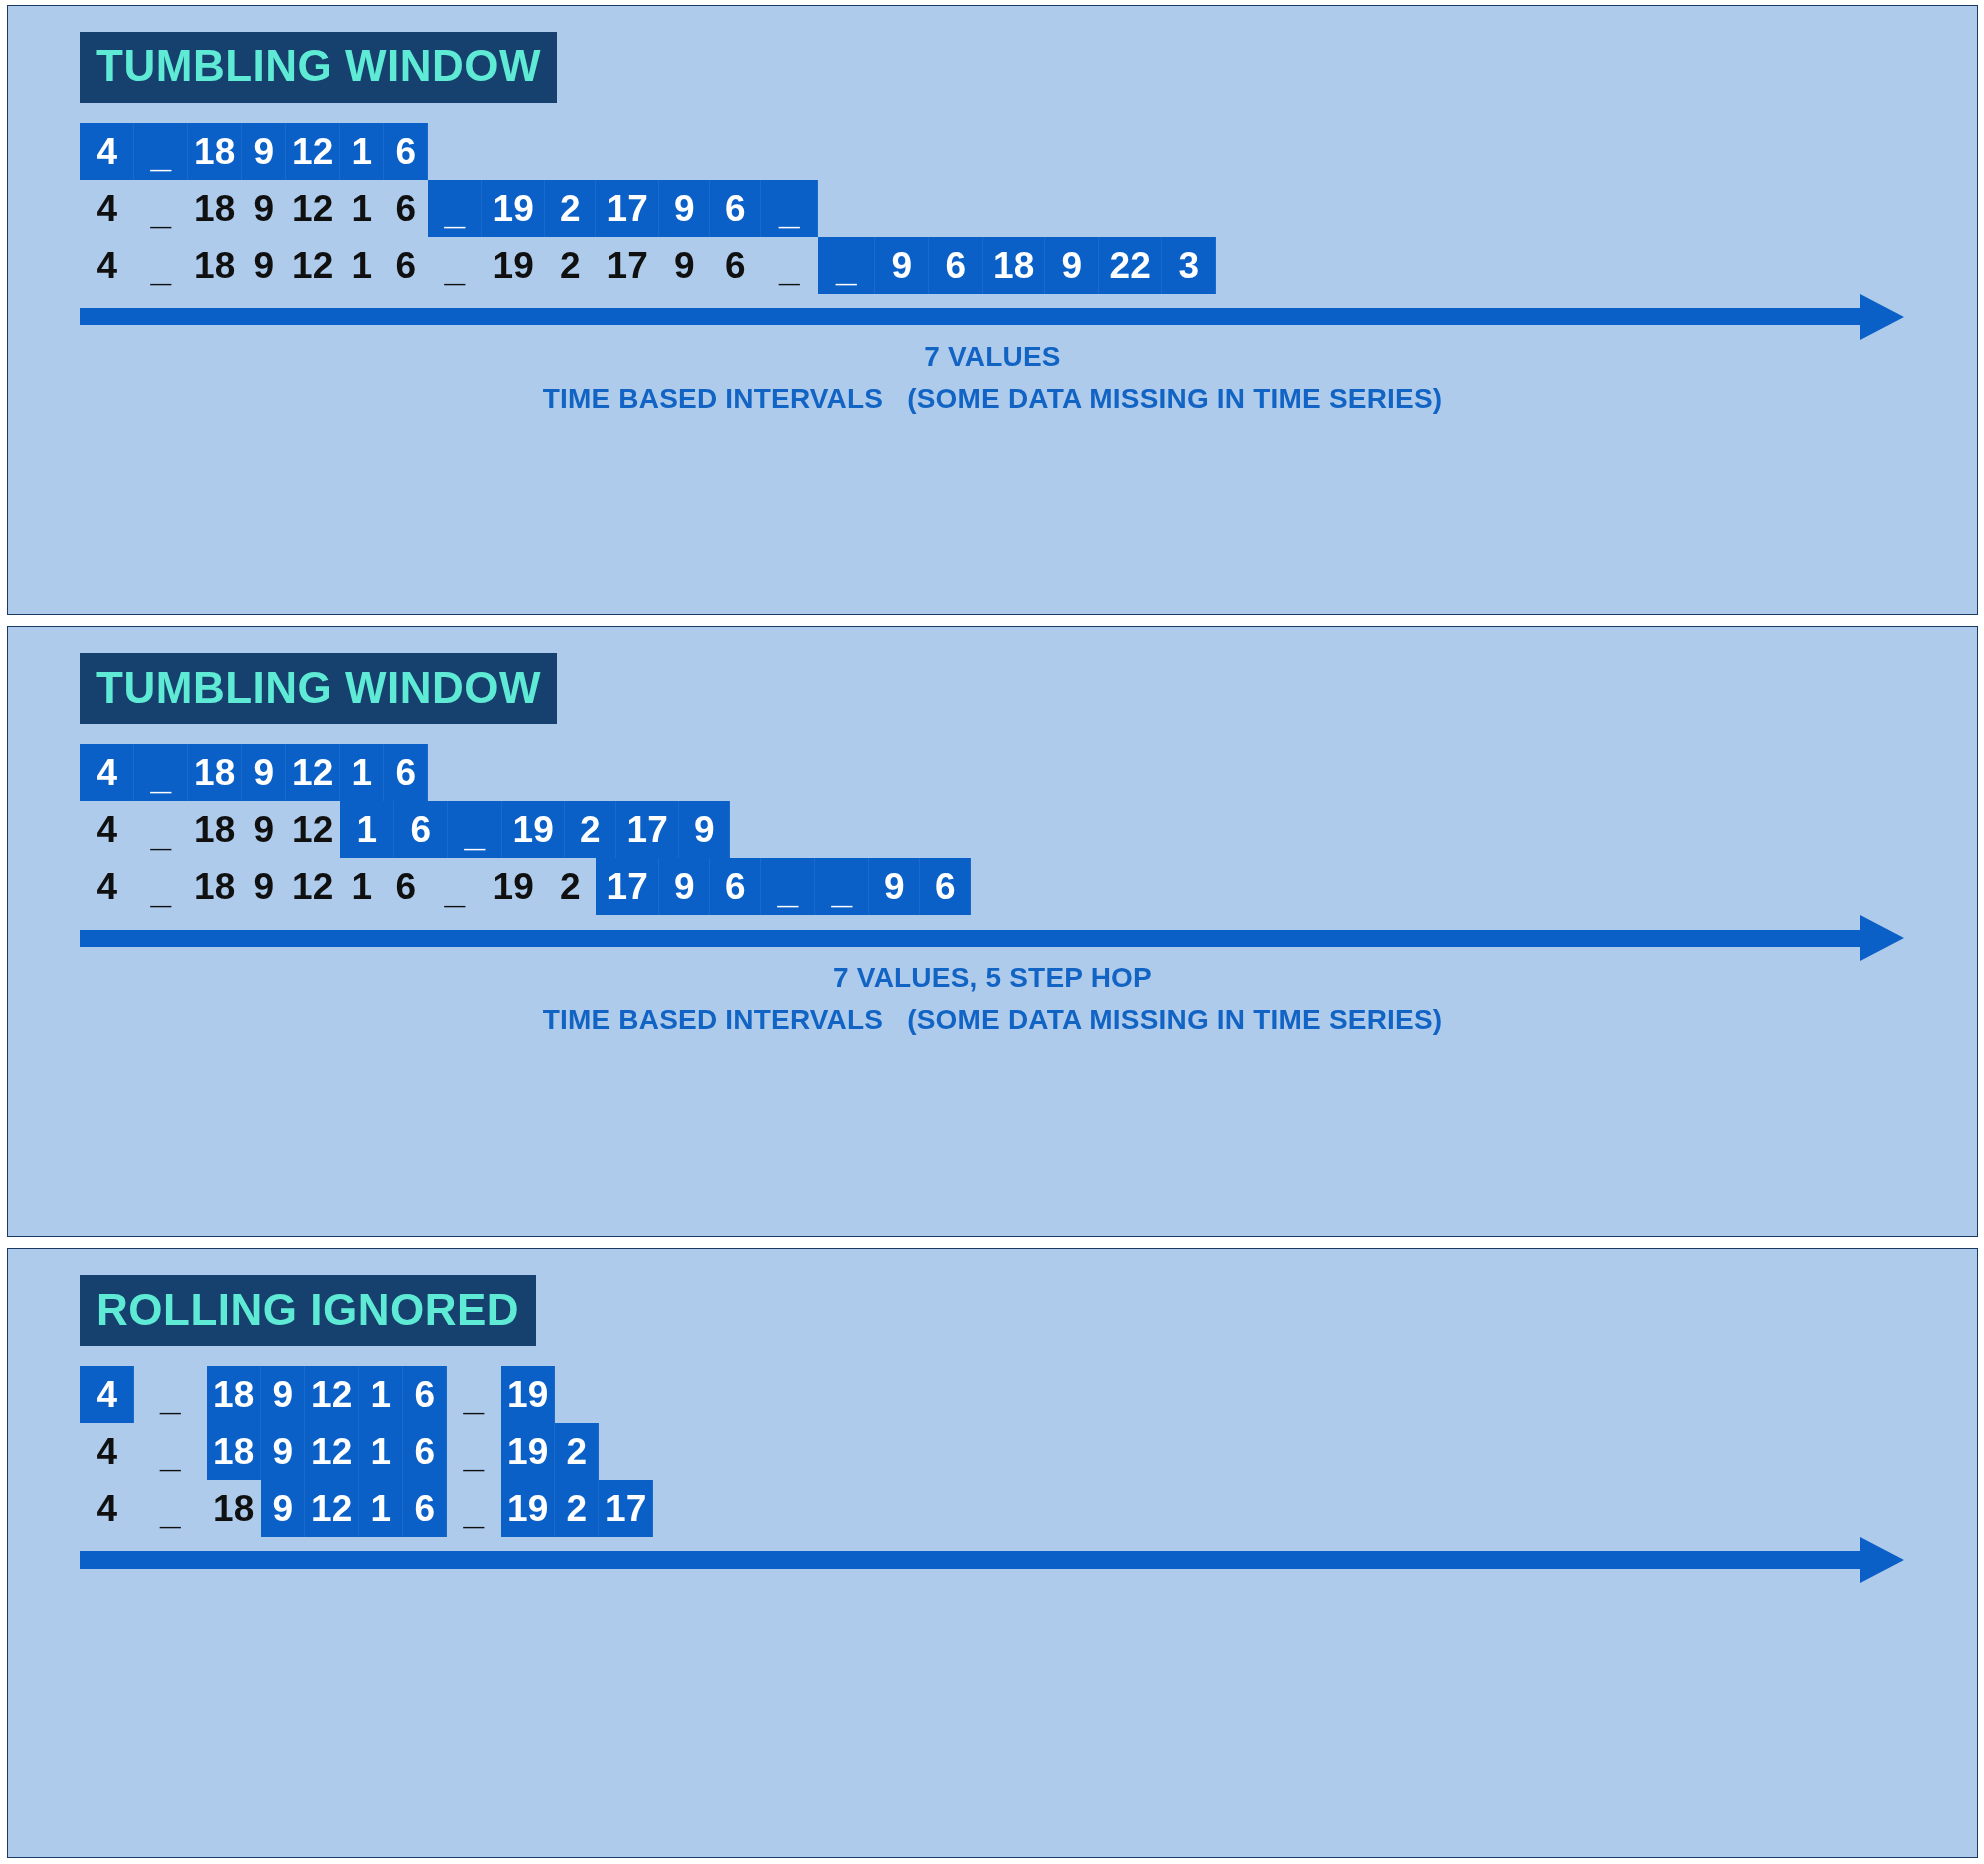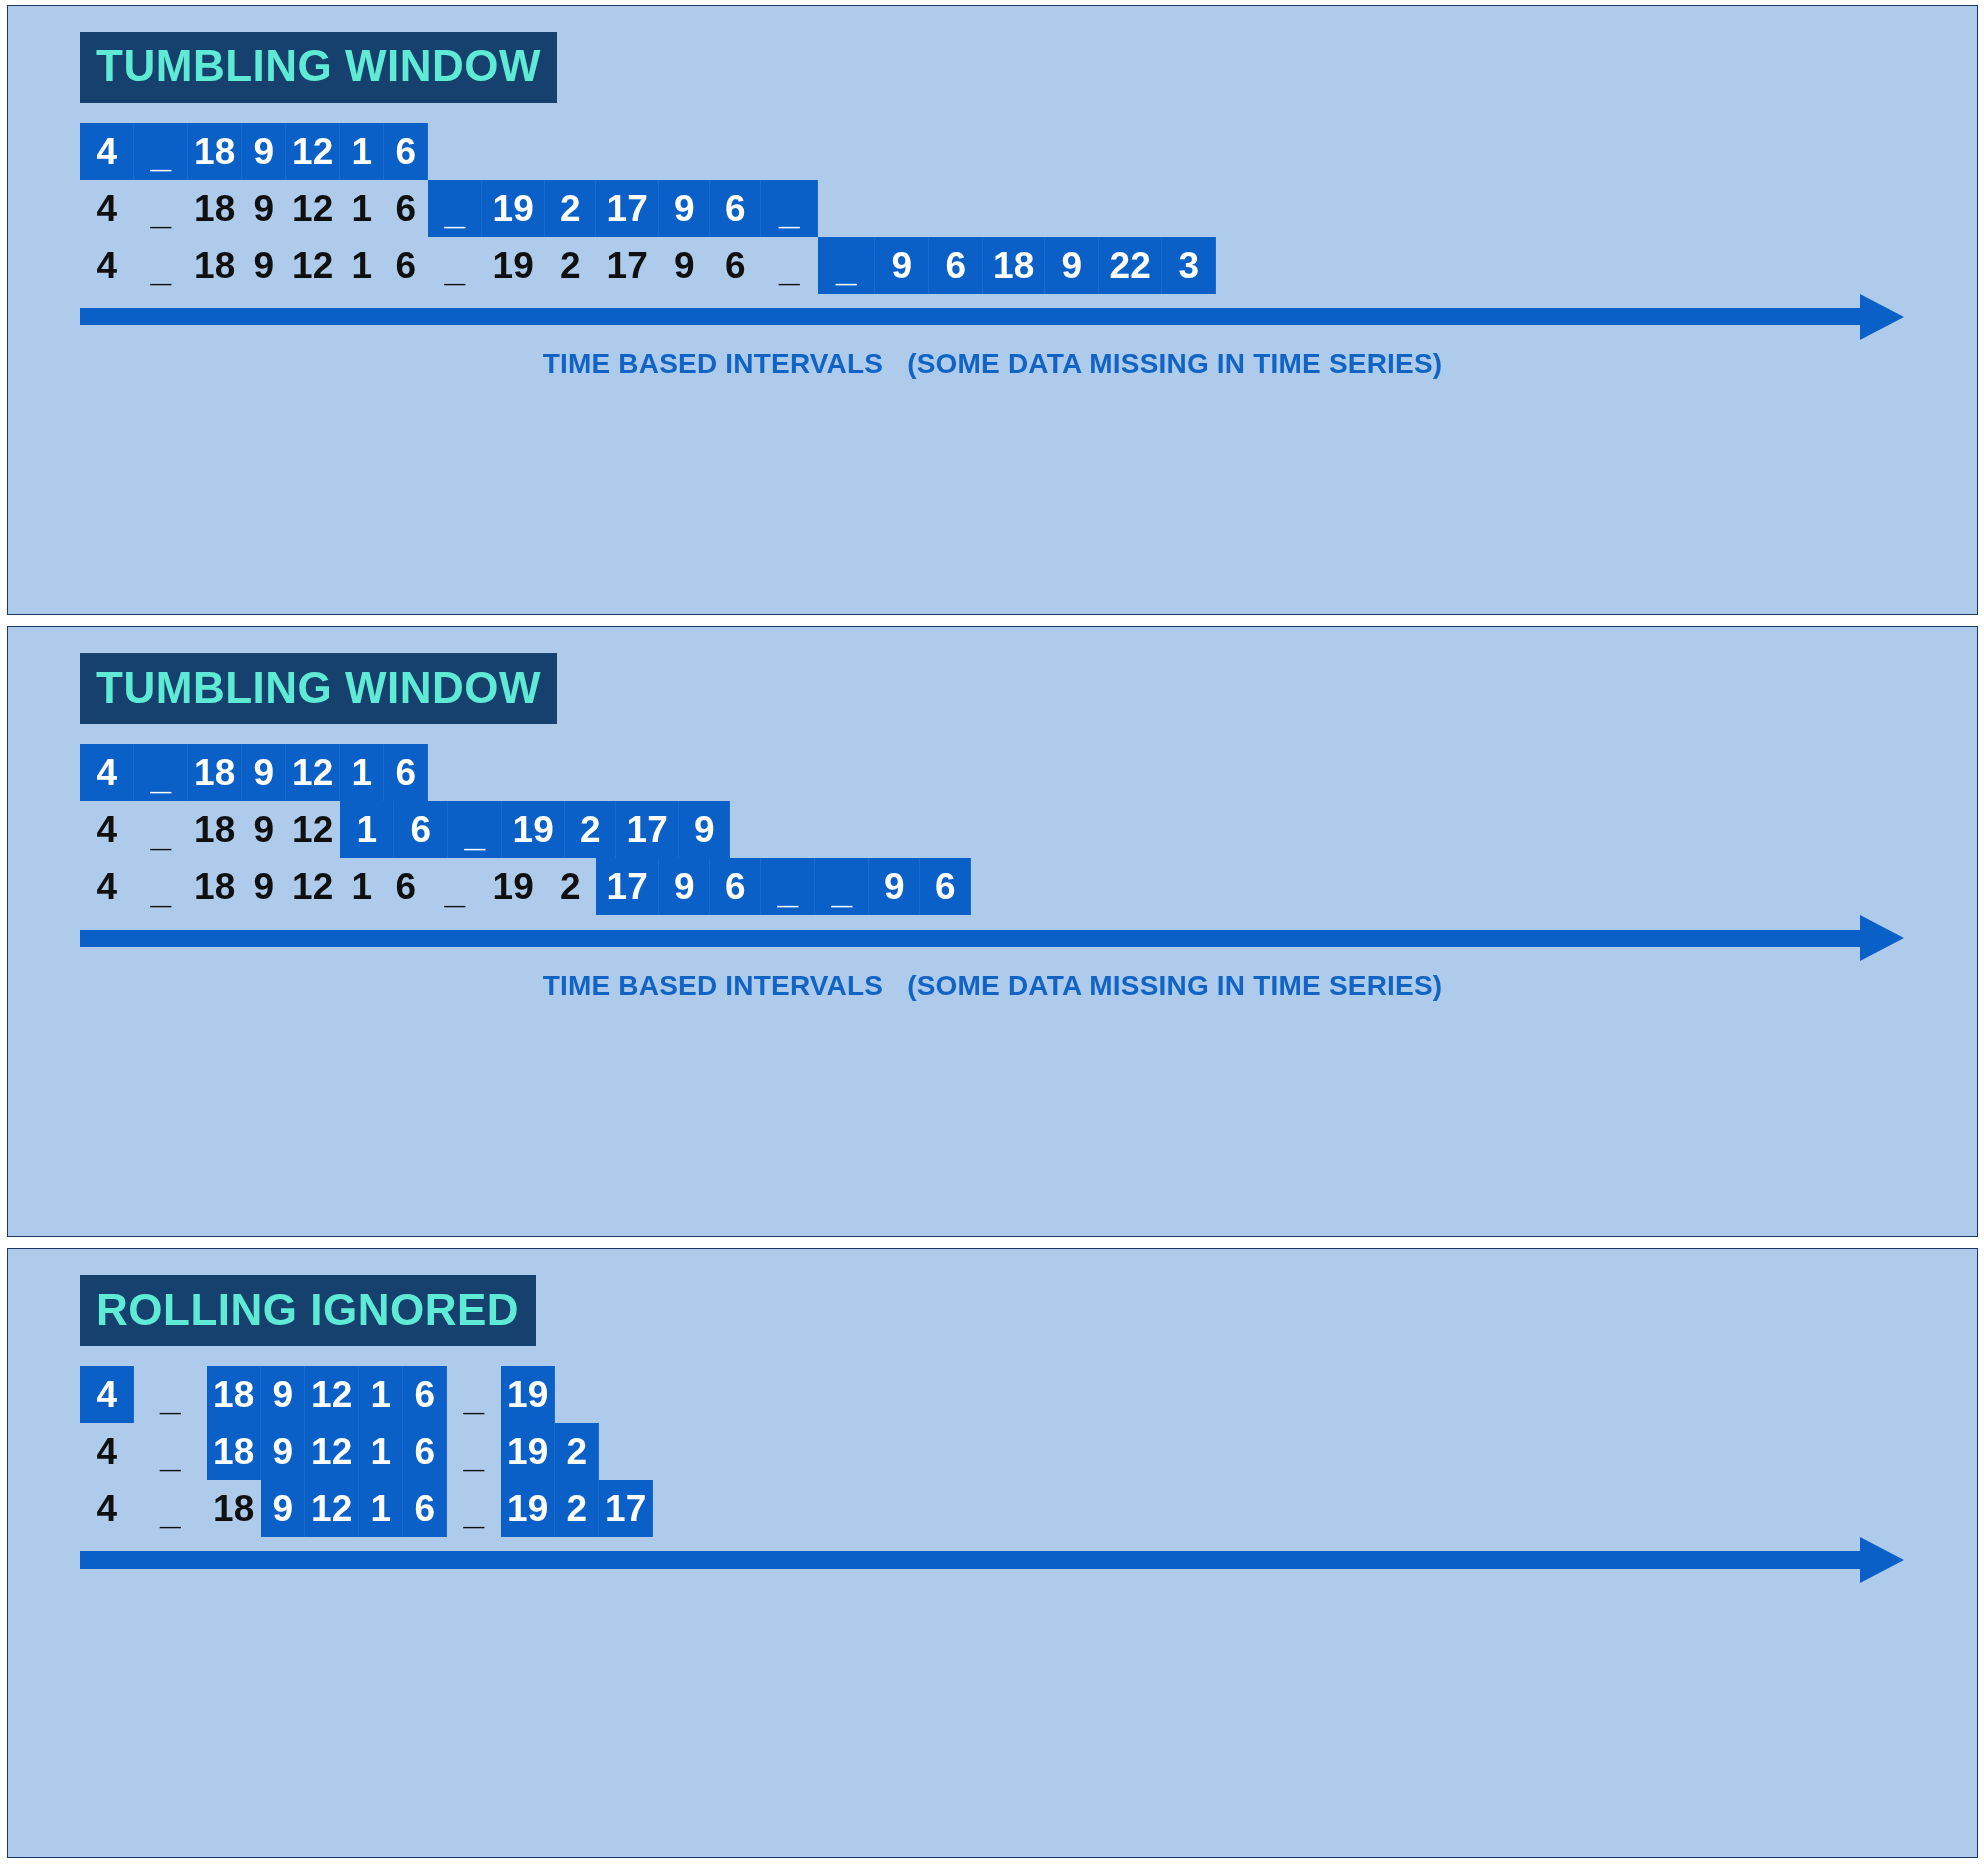--- a/index.html
+++ b/index.html
@@ -160,20 +160,21 @@
           <span class="cell hl" style="width: 54px;">6</span>
           <span class="cell hl" style="width: 62px;">18</span>
           <span class="cell hl" style="width: 54px;">9</span>
           <span class="cell hl" style="width: 63px;">22</span>
           <span class="cell hl" style="width: 54px;">3</span>
         </div>
       </div><div class="spacer"></div><div class="arrow-wrap">
         <div class="arrow-shaft" style="width: 1780px;"></div>
         <div class="arrow-head" style="left: 1780px;"></div>
       </div><div class="captions">
+        <div class="caption-line">7 VALUES</div>
         <div class="caption-line two">TIME BASED INTERVALS   (SOME DATA MISSING IN TIME SERIES)</div>
       </div><div style="height: 22px;"></div></div>
     <div class="panel"><div class="panel-title">TUMBLING WINDOW</div><div class="rows">
         <div class="row">
           <span class="cell hl" style="width: 54px;">4</span>
           <span class="cell hl gap" style="width: 54px;">_</span>
           <span class="cell hl" style="width: 54px;">18</span>
           <span class="cell hl" style="width: 44px;">9</span>
           <span class="cell hl" style="width: 54px;">12</span>
           <span class="cell hl" style="width: 44px;">1</span>
@@ -209,20 +210,21 @@
           <span class="cell hl" style="width: 51px;">6</span>
           <span class="cell hl gap" style="width: 54px;">_</span>
           <span class="cell hl gap" style="width: 54px;">_</span>
           <span class="cell hl" style="width: 51px;">9</span>
           <span class="cell hl" style="width: 51px;">6</span>
         </div>
       </div><div class="spacer"></div><div class="arrow-wrap">
         <div class="arrow-shaft" style="width: 1780px;"></div>
         <div class="arrow-head" style="left: 1780px;"></div>
       </div><div class="captions">
+        <div class="caption-line">7 VALUES, 5 STEP HOP</div>
         <div class="caption-line two">TIME BASED INTERVALS   (SOME DATA MISSING IN TIME SERIES)</div>
       </div><div style="height: 22px;"></div></div>
     <div class="panel"><div class="panel-title">ROLLING IGNORED</div><div class="rows">
         <div class="row">
           <span class="cell hl" style="width: 54px;">4</span>
           <span class="cell gap" style="width: 73px;">_</span>
           <span class="cell hl" style="width: 54px;">18</span>
           <span class="cell hl" style="width: 44px;">9</span>
           <span class="cell hl" style="width: 54px;">12</span>
           <span class="cell hl" style="width: 44px;">1</span>

